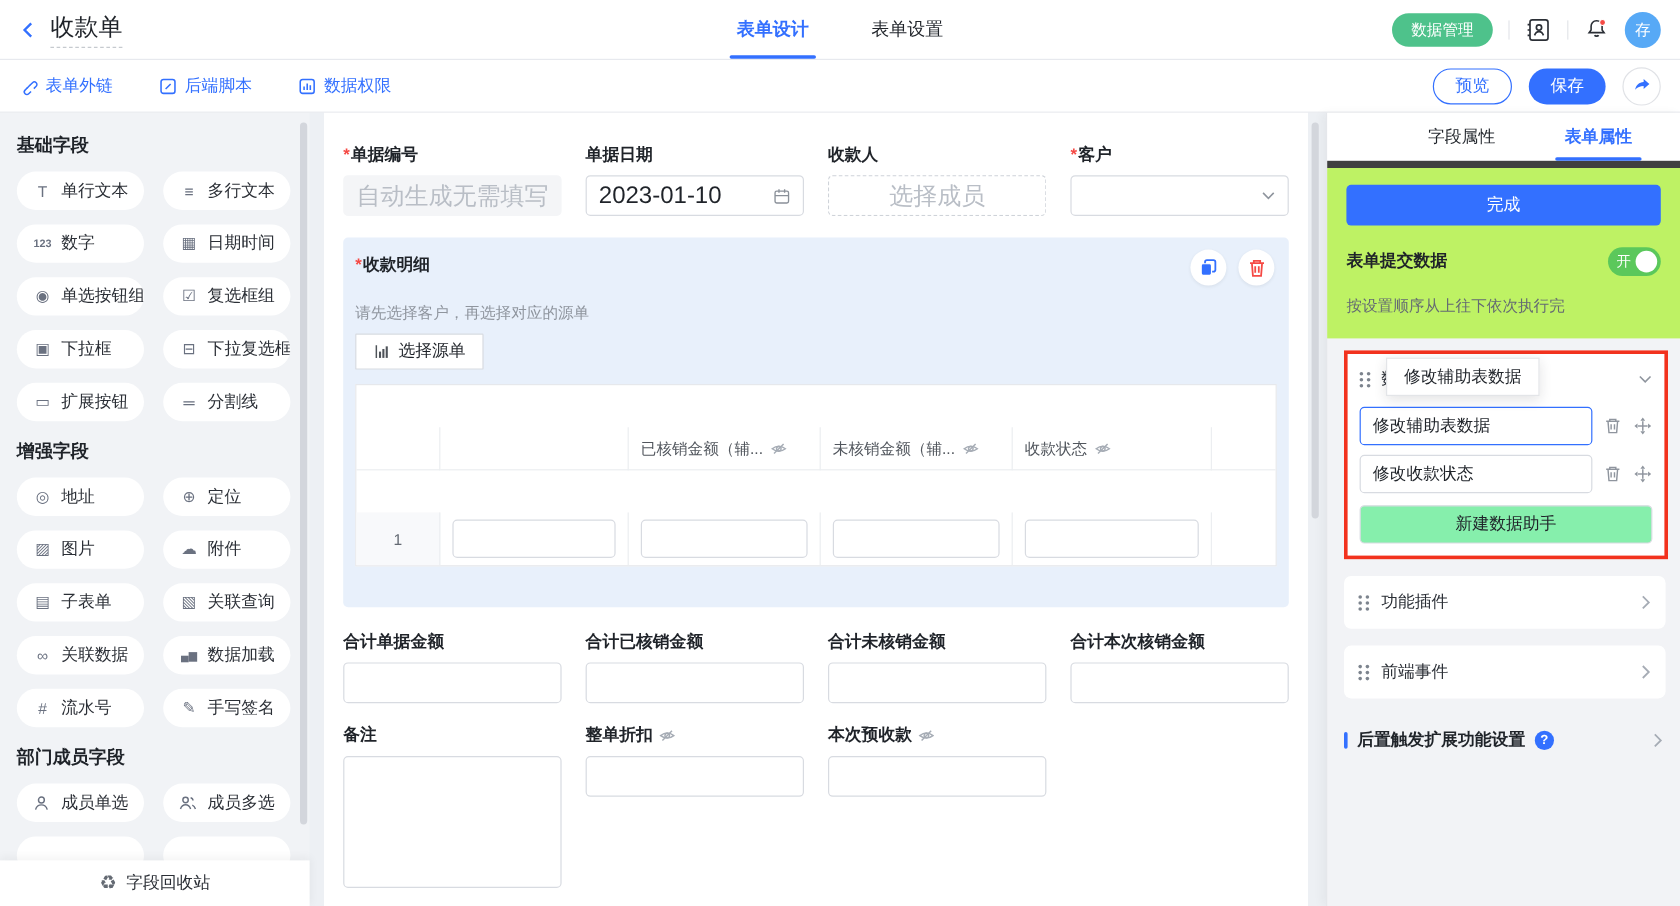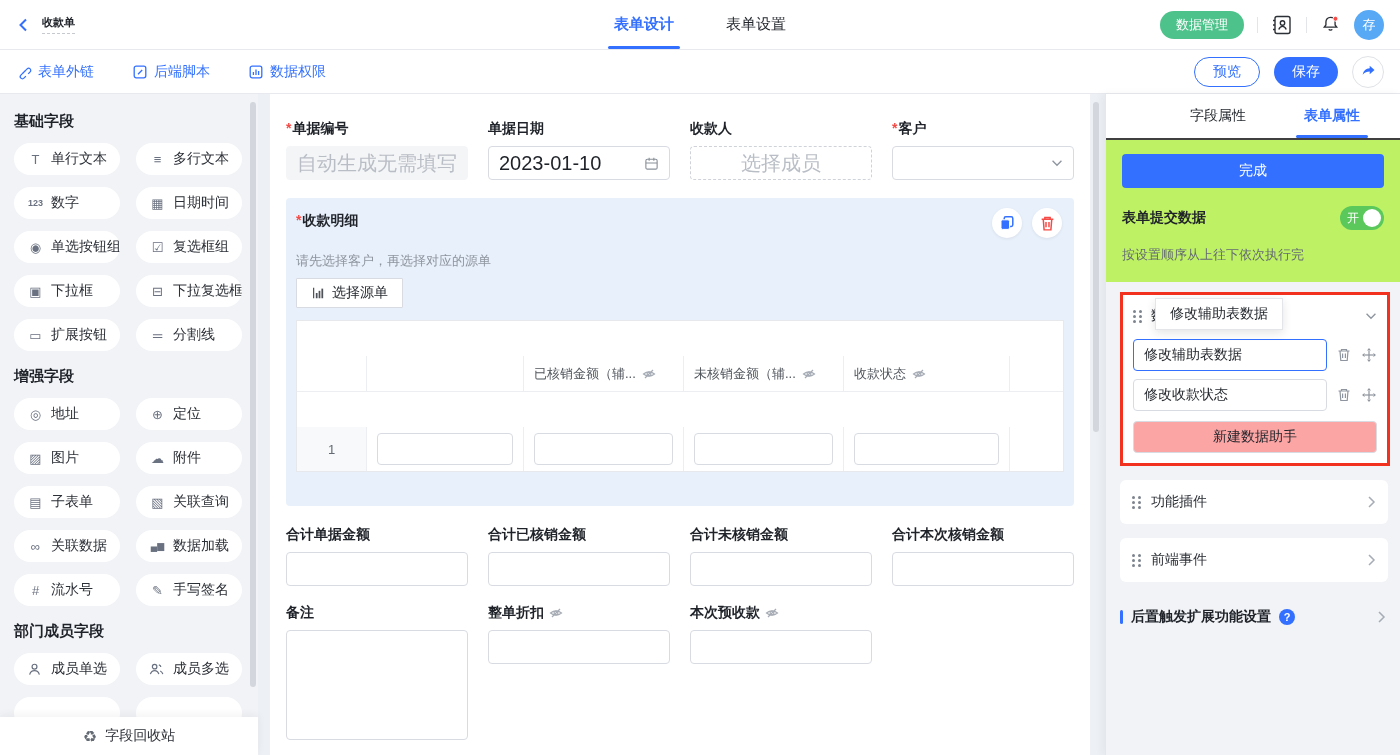--- a/index.html
+++ b/index.html
@@ -2,21 +2,21 @@
 <html><head>
 <meta charset="utf-8">
 <style>
   *{margin:0;padding:0;box-sizing:border-box;font-family:"Liberation Sans","DejaVu Sans",sans-serif;}
   html,body{width:1400px;height:755px;overflow:hidden;background:#edf0f4;color:#1f2329;}
   .app{width:1400px;height:755px;display:flex;flex-direction:column;}
 
   
   .topbar{height:50px;background:#fff;border-bottom:1px solid #e7e9ee;display:flex;align-items:center;padding:0 16px;position:relative;flex:none;}
   .tb-left{display:flex;align-items:center;gap:10px;}
-  .tb-title{font-size:11px;font-weight:700;border-bottom:1px dashed #c6cacf;padding-bottom:3px;}
+  .tb-title{font-size:20px;font-weight:400;border-bottom:1px dashed #c6cacf;padding-bottom:3px;}
   .tb-tabs{position:absolute;left:50%;transform:translateX(-50%);display:flex;gap:52px;height:100%;}
   .tb-tab{display:flex;align-items:center;font-size:15px;color:#1f2329;position:relative;cursor:pointer;}
   .tb-tab.active{color:#3370ff;font-weight:600;}
   .tb-tab.active::after{content:"";position:absolute;left:-6px;right:-6px;bottom:0;height:3px;background:#3370ff;border-radius:2px;}
   .tb-right{margin-left:auto;display:flex;align-items:center;gap:13px;}
   .btn-green{height:28px;padding:0 16px;border:none;border-radius:14px;background:#4ec28b;color:#fff;font-size:13px;cursor:pointer;}
   .v-div{width:1px;height:16px;background:#e3e5e9;}
   .icon-btn{background:none;border:none;cursor:pointer;display:flex;align-items:center;position:relative;}
   .avatar{width:30px;height:30px;border-radius:50%;background:#57a9f6;color:#fff;font-size:13px;display:flex;align-items:center;justify-content:center;cursor:pointer;}
 
@@ -80,21 +80,21 @@
   .hlabel{overflow:hidden;text-overflow:clip;white-space:nowrap;}
 
   .totals4{margin-top:20px;display:grid;grid-template-columns:repeat(4,182px);column-gap:20px;}
   .memo-row{margin-top:18px;display:grid;grid-template-columns:repeat(4,182px);column-gap:20px;align-items:start;}
   .textarea{height:110px;border:1px solid #d8dbe1;border-radius:4px;background:#fff;cursor:text;}
   .settle{margin-top:36px;}
   .settle-line{margin-top:12px;border-bottom:1px solid #e7e9ee;}
 
   
   .panel{width:295px;background:#f2f3f6;border-left:1px solid #e5e7eb;box-shadow:-3px 0 8px rgba(31,35,41,.05);display:flex;flex-direction:column;flex:none;}
-  .panel-tabs{height:46px;background:#fff;border-bottom:2px solid #404040;display:flex;justify-content:center;gap:58px;flex:none;padding-left:44px;}
+  .panel-tabs{height:46px;background:#fff;border-bottom:6px solid #404040;display:flex;justify-content:center;gap:58px;flex:none;padding-left:44px;}
   .p-tab{display:flex;align-items:center;font-size:14px;color:#1f2329;position:relative;cursor:pointer;}
   .p-tab.active{color:#3370ff;font-weight:600;}
   .p-tab.active::after{content:"";position:absolute;left:-8px;right:-8px;bottom:0;height:3px;background:#3370ff;border-radius:2px;}
   .panel-white{background:#bef264;padding:14px 16px 18px;flex:none;}
   .btn-done{width:100%;height:34px;border:none;border-radius:4px;background:#3370ff;color:#fff;font-size:14px;cursor:pointer;}
   .submit-row{margin-top:18px;display:flex;align-items:center;justify-content:space-between;}
   .submit-label{font-size:14px;font-weight:700;}
   .toggle{width:44px;height:24px;border-radius:12px;background:#5bc85b;position:relative;cursor:pointer;flex:none;}
   .toggle .t-txt{position:absolute;left:7px;top:4px;font-size:12px;color:#fff;}
   .toggle .knob{position:absolute;right:3px;top:3px;width:18px;height:18px;border-radius:50%;background:#fff;}
@@ -103,21 +103,21 @@
 
   .anno-box{border:3px solid #f2321e;background:#fff;padding:6px 10px 10px;position:relative;margin-right:-2px;}
   .g-head{height:30px;display:flex;align-items:center;gap:9px;cursor:pointer;}
   .g-label{font-size:14px;color:#2b2f36;}
   .g-head .chev{margin-left:auto;}
   .g-tip{position:absolute;top:3px;left:32px;background:#fff;border:1px solid #e3e5e8;box-shadow:0 3px 10px rgba(31,35,41,.12);padding:6px 14px;font-size:14px;color:#1f2329;z-index:3;white-space:nowrap;}
   .g-item{display:flex;align-items:center;gap:9px;margin-top:8px;}
   .gi-input{flex:1;height:32px;border:1px solid #d8dbe1;border-radius:4px;background:#fff;display:flex;align-items:center;padding:0 10px;font-size:14px;cursor:text;min-width:0;white-space:nowrap;overflow:hidden;}
   .gi-input.focused{border:1.5px solid #3370ff;}
   .gi-ic{background:none;border:none;cursor:pointer;display:flex;flex:none;}
-  .btn-newhelper{margin-top:10px;width:100%;height:32px;background:#fca5a5;border:1px solid #d8dbe1;border-radius:4px;font-size:14px;color:#1f2329;cursor:pointer;}
+  .btn-newhelper{margin-top:10px;width:100%;height:32px;background:#86efac;border:1px solid #d8dbe1;border-radius:4px;font-size:14px;color:#1f2329;cursor:pointer;}
 
   .p-card{margin-top:14px;height:44px;background:#fff;border-radius:6px;display:flex;align-items:center;gap:10px;padding:0 12px;cursor:pointer;}
   .p-card .lbl{font-size:14px;color:#2b2f36;}
   .p-card .chev{margin-left:auto;}
   .post-row{margin-top:26px;display:flex;align-items:center;gap:8px;cursor:pointer;padding-right:2px;}
   .post-bar{width:3px;height:14px;background:#3370ff;border-radius:2px;flex:none;}
   .post-lbl{font-size:14px;font-weight:700;}
   .q-circle{width:16px;height:16px;border-radius:50%;background:#3370ff;color:#fff;font-size:11px;font-weight:700;display:flex;align-items:center;justify-content:center;flex:none;}
   .post-row .chev{margin-left:auto;}
 

